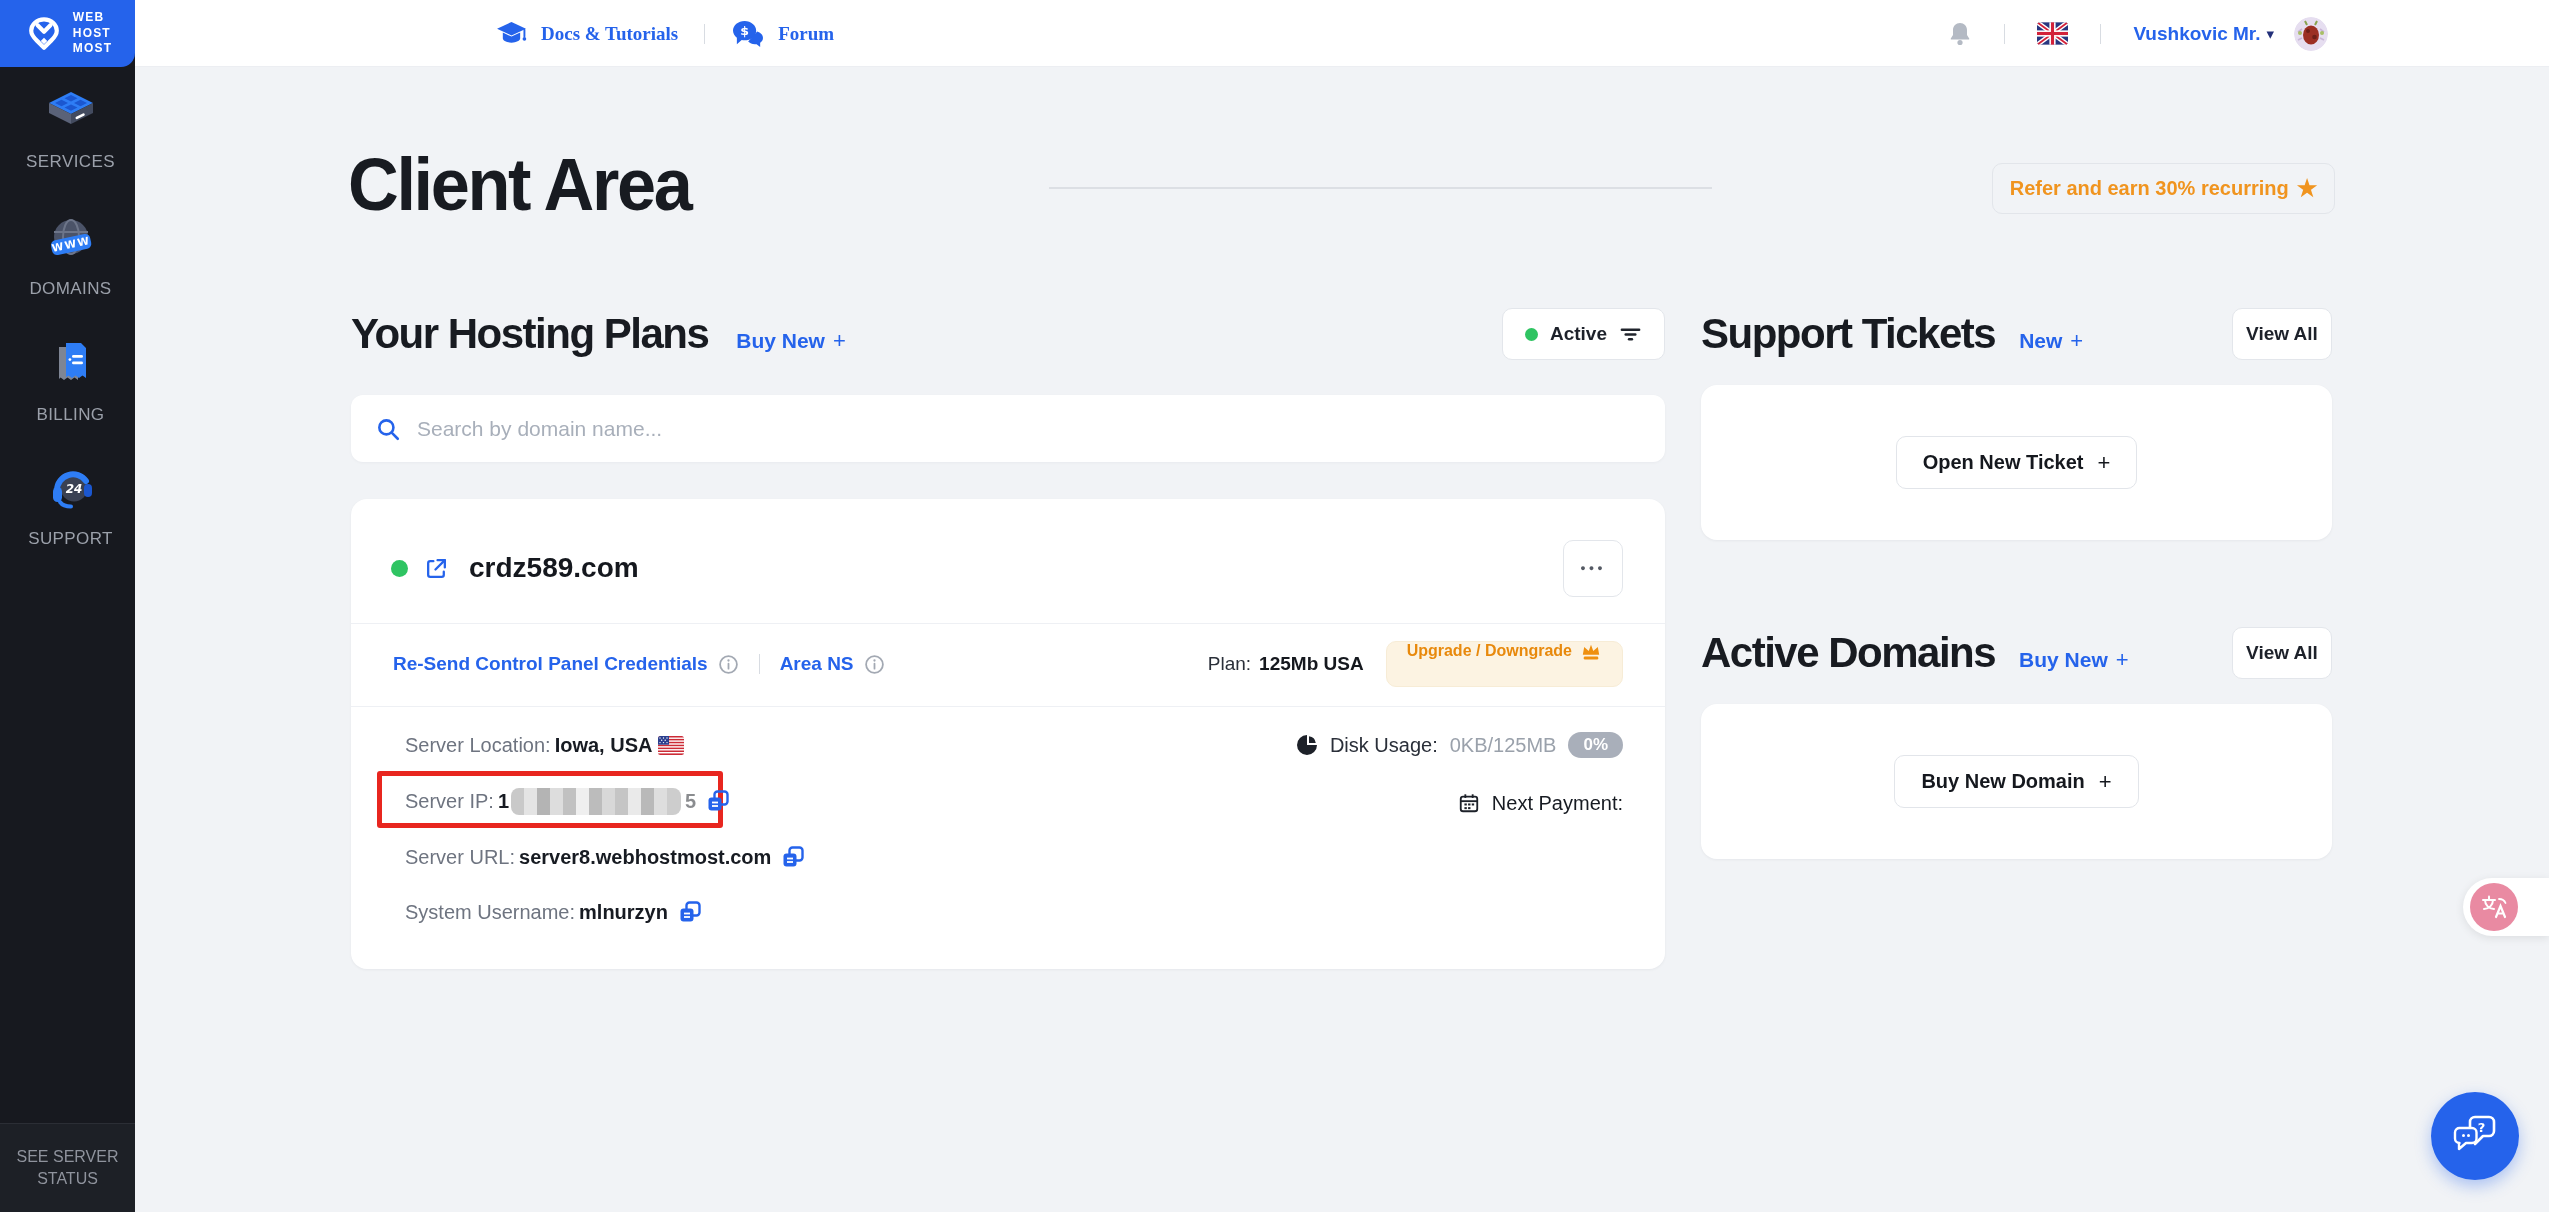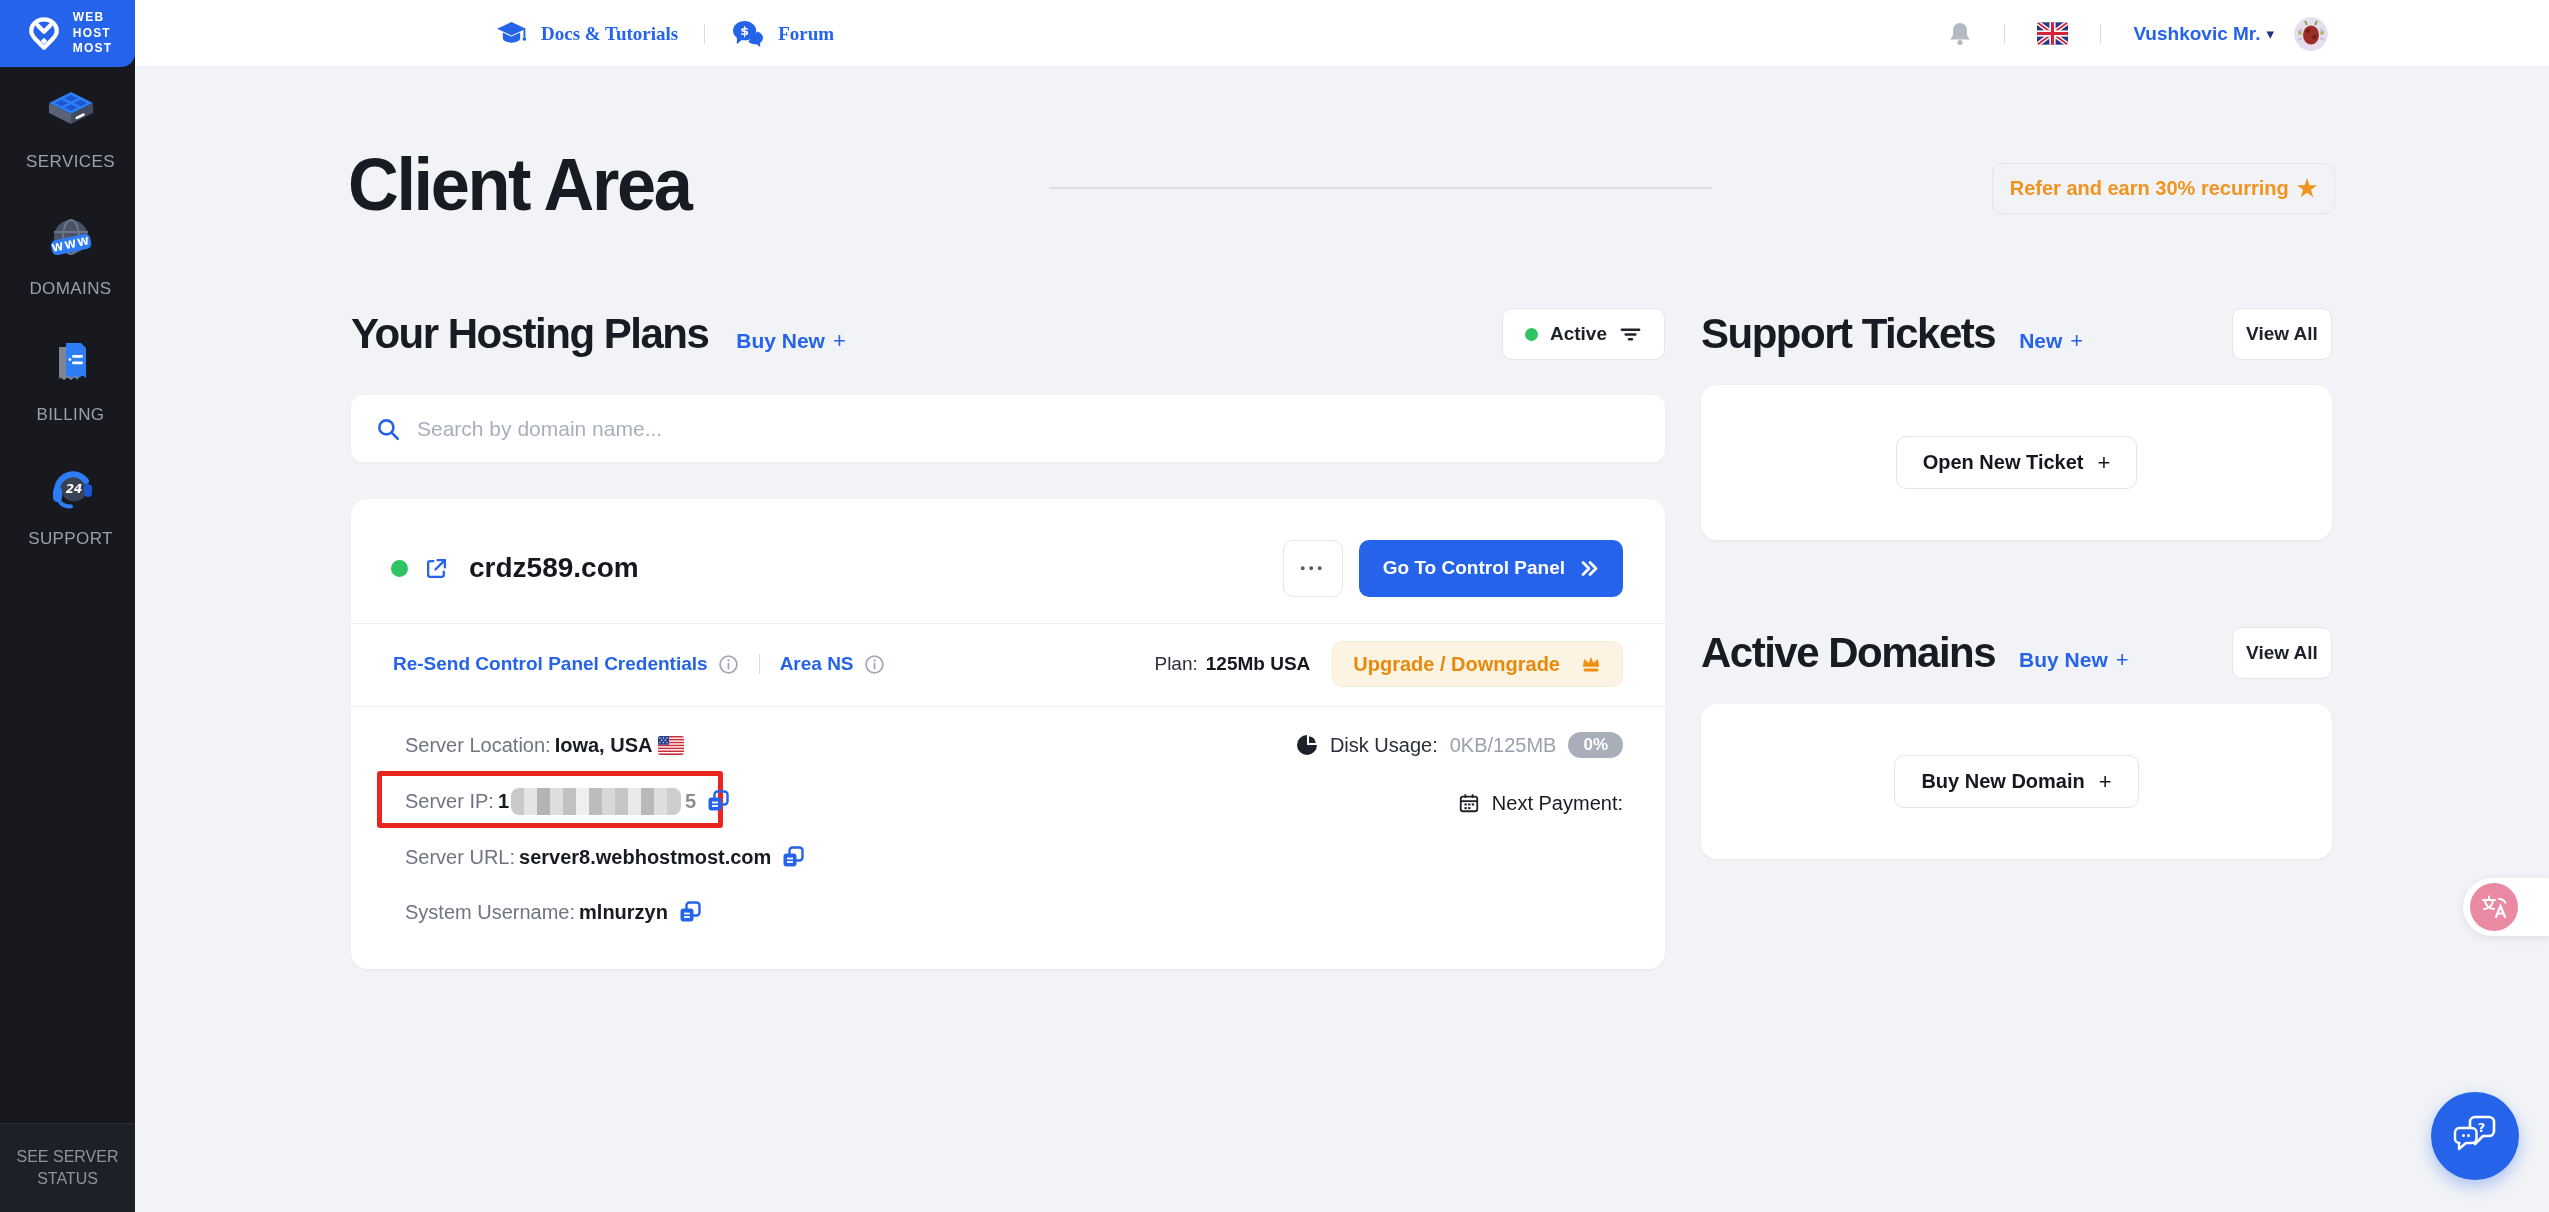--- a/index.html
+++ b/index.html
@@ -46,21 +46,21 @@
   .status-dot { width:17px; height:17px; border-radius:50%; background:#2fc462; }
   .domain { font-size:28px; font-weight:800; color:#15181e; margin-left:4px; }
   .more-btn { width:60px; height:57px; border:1px solid #e3e6eb; border-radius:10px; background:#fff; color:#6b707b; font-size:17px; letter-spacing:1px; display:flex; align-items:center; justify-content:center; cursor:pointer; }
   .cp-btn { height:57px; background:#2563eb; border:none; border-radius:10px; color:#fff; font-size:19px; font-weight:700; display:flex; align-items:center; gap:14px; padding:0 24px; cursor:pointer; }
   .hr { position:absolute; left:0; right:0; height:1px; background:#eef0f4; }
   .plan-row2 { position:absolute; left:42px; right:42px; top:134px; height:62px; display:flex; align-items:center; }
   .link-md { color:#2563eb; font-size:19px; font-weight:700; cursor:pointer; }
   .info { margin-left:10px; display:inline-flex; }
   .plan-label { font-size:19px; color:#2a2f39; }
   .plan-value { font-size:19px; font-weight:800; color:#15181e; margin-left:8px; }
-  .upg-btn { margin-left:22px; height:46px; background:#fcf3e2; border:1px solid #f7ecd6; border-radius:10px; color:#e8890c; font-size:20px; font-weight:700; display:flex; align-items:center; gap:20px; padding:0 20px; cursor:pointer; }
+  .upg-btn { margin-left:22px; height:46px; background:#fcf3e2; border:1px solid #f7ecd6; border-radius:10px; color:#e8890c; font-size:16px; font-weight:700; display:flex; gap:8px; padding:0 20px; cursor:pointer; }
   .detail-row { position:absolute; left:54px; height:30px; display:flex; align-items:center; gap:0; font-size:20px; color:#6e7480; }
   .detail-row b { color:#171b22; font-weight:800; margin-left:4px; }
   .copy { margin-left:10px; cursor:pointer; display:inline-flex; }
   .redbox { position:absolute; left:26px; top:272px; width:346px; height:57px; border:5px solid #e8261f; border-radius:3px; }
   .blur-ip { display:inline-block; width:170px; height:27px; border-radius:8px; margin-left:2px;
     background:linear-gradient(90deg,#c9c9c9 0 13px,#e4e4e4 13px 26px,#b4b4b4 26px 39px,#dddddd 39px 52px,#c1c1c1 52px 65px,#efefef 65px 78px,#bcbcbc 78px 91px,#d8d8d8 91px 104px,#c5c5c5 104px 117px,#eaeaea 117px 130px,#b9b9b9 130px 143px,#dedede 143px 156px,#cdcdcd 156px 170px); }
   .ip-suffix { color:#3b3f46; opacity:.5; margin-left:-14px; font-weight:800; }
   .right-meta { position:absolute; right:42px; height:30px; display:flex; align-items:center; gap:12px; font-size:20px; }
   .meta-label { color:#2a2f39; }
   .meta-muted { color:#9aa1ab; }
@@ -272,29 +272,20 @@
           <path d="M9 5H6a2 2 0 0 0-2 2v11a2 2 0 0 0 2 2h11a2 2 0 0 0 2-2v-3"></path>
           <path d="M13 4h7v7"></path>
           <path d="M20 4L11 13"></path>
         </svg>
     </span>
     <span class="domain">crdz589.com</span>
     <span style="flex:1"></span>
     <button class="more-btn">
         <span style="font-size:9px;letter-spacing:3px;color:#555a64;">●●●</span>
       </button>
-    <button class="cp-btn">
-      <span>Go To Control Panel</span>
-      <span style="display:inline-flex">
-        <svg width="20" height="19" viewBox="0 0 20 18" fill="none" stroke="#fff" stroke-width="2.8" stroke-linecap="round" stroke-linejoin="round">
-            <path d="M4 3l6 6-6 6"></path>
-            <path d="M11 3l6 6-6 6"></path>
-          </svg>
-      </span>
-    </button>
   </div>
   <div class="hr" style="top:124px"></div>
 
   <div class="plan-row2">
     <a class="link-md">Re-Send Control Panel Credentials</a>
     <span class="info">
       <svg width="21" height="21" viewBox="0 0 20 20" fill="none" stroke="#a3a9b3" stroke-width="1.7">
           <circle cx="10" cy="10" r="8"></circle>
           <line x1="10" y1="9.2" x2="10" y2="14" stroke-linecap="round"></line>
           <circle cx="10" cy="6.2" r="1.1" fill="#a3a9b3" stroke="none"></circle>

